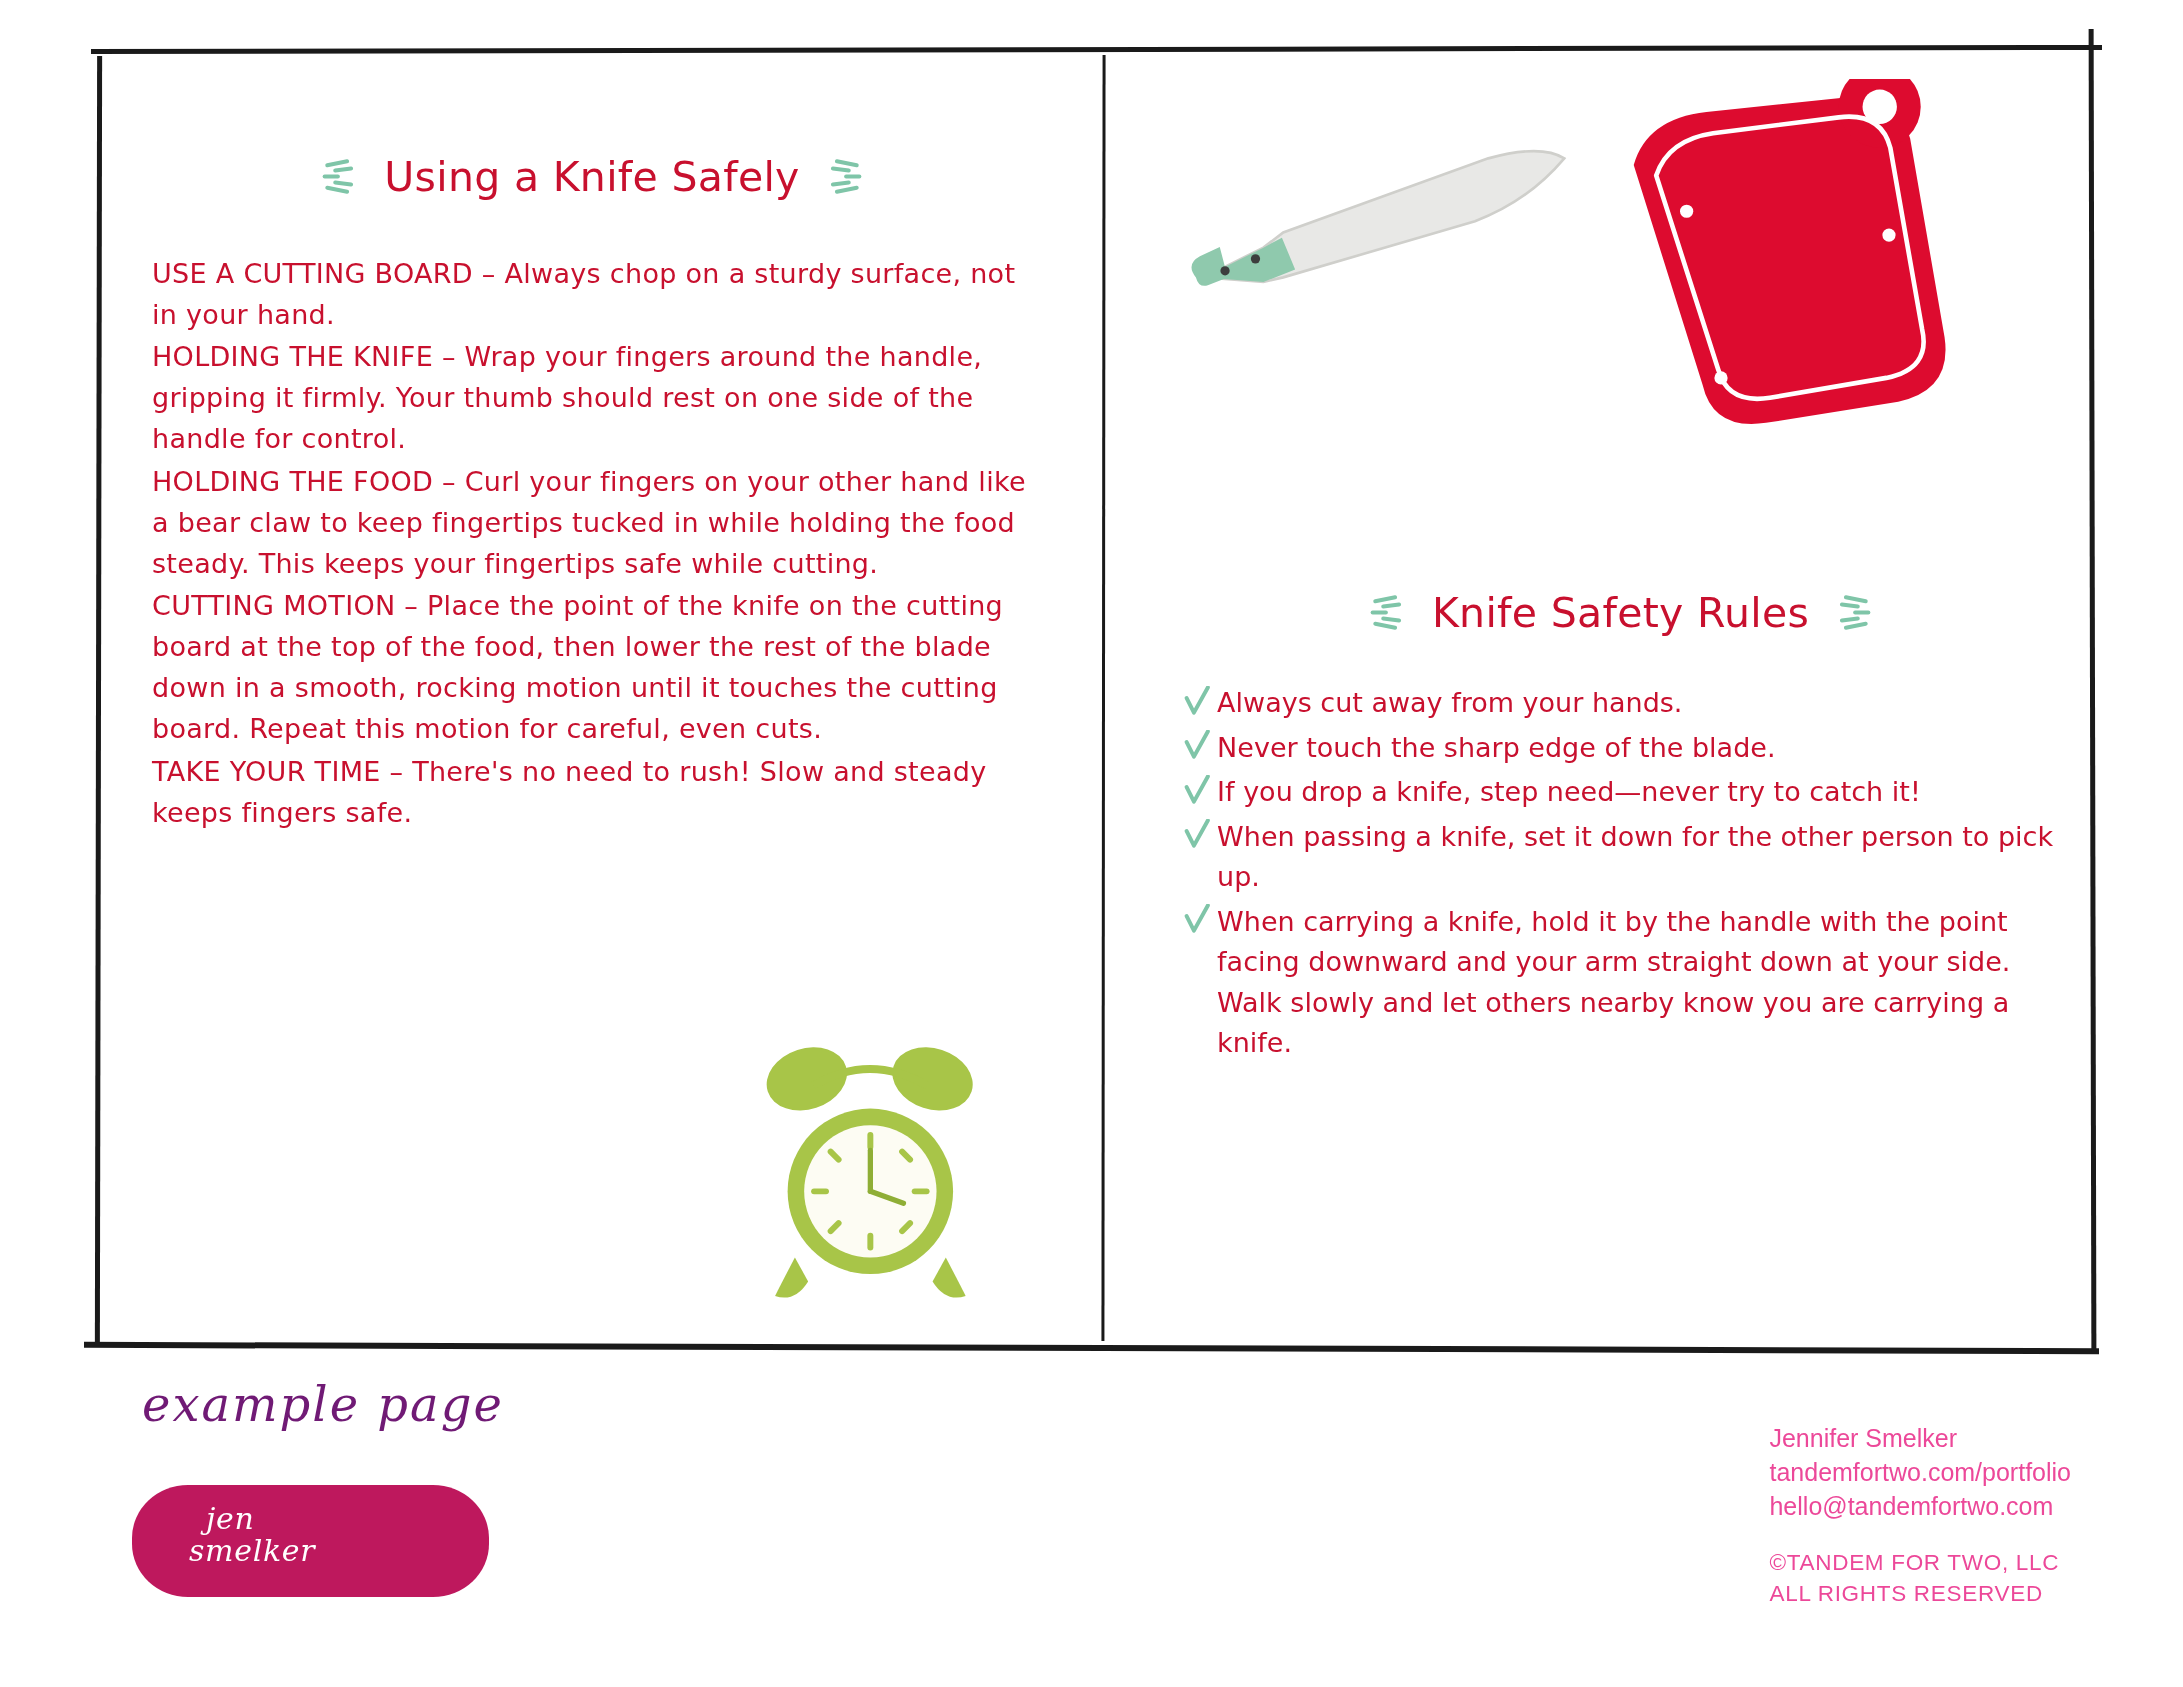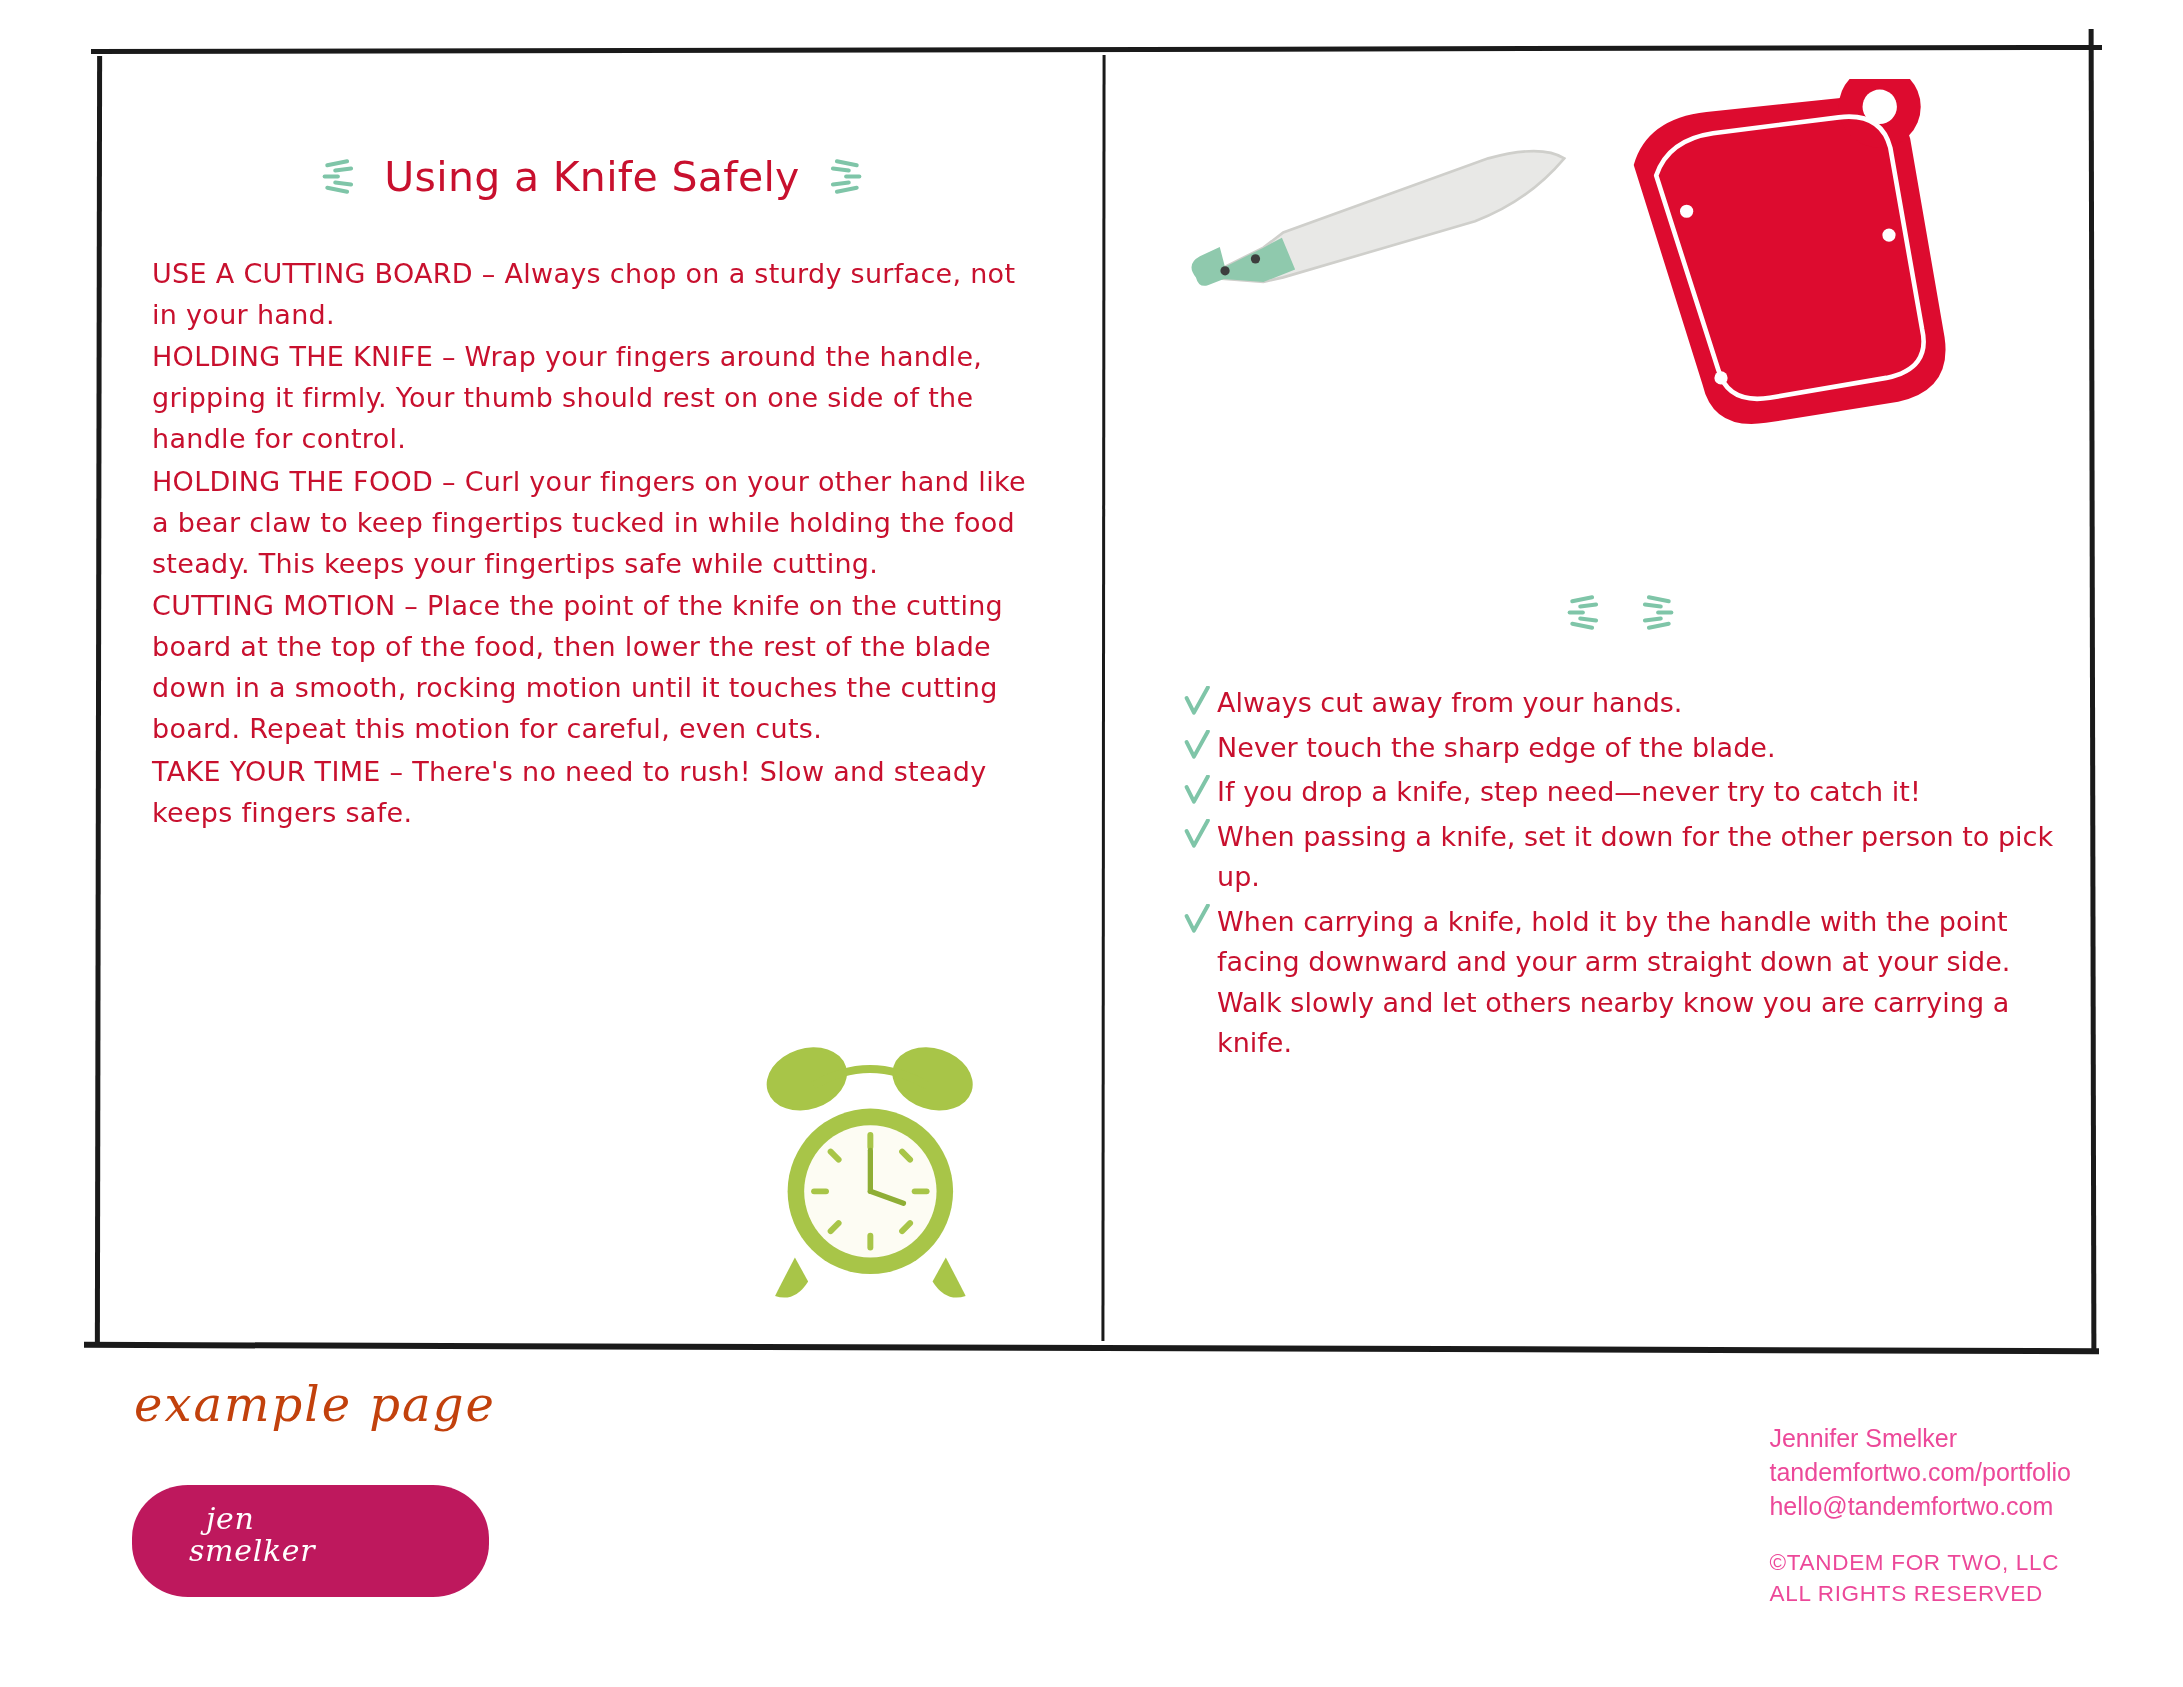--- a/index.html
+++ b/index.html
@@ -93,26 +93,26 @@
     flex: 0 0 auto;
     width: 26.5px;
     height: 32px;
     margin-top: 2.6px;
   }
   .rule-text { flex: 1 1 auto; }
 
   
   .example-page {
     position: absolute;
-    left: 134px;
+    left: 142px;
     top: 1376px;
     font-family: "DejaVu Serif", serif;
     font-style: italic;
     font-size: 48px;
-    color: #c2410c;
+    color: #701a75;
     letter-spacing: 2px;
   }
   .logo-badge {
     position: absolute;
     left: 132px;
     top: 1485px;
     width: 357px;
     height: 112px;
     background: #be185d;
     border-radius: 56px / 53px;
@@ -262,20 +262,21 @@
   <div class="heading-row">
     <svg class="sprig" viewBox="0 0 74 74">
       <g stroke="#7fc5a8" stroke-width="6" stroke-linecap="round" fill="none">
         <path d="M10 37 L30 37"></path>
         <path d="M14 20 L44 14"></path>
         <path d="M14 54 L44 60"></path>
         <path d="M26 28 L50 25"></path>
         <path d="M26 46 L50 49"></path>
       </g>
     </svg>
+    <div class="heading-text">Knife Safety Rules</div>
     <svg class="sprig" viewBox="0 0 74 74">
       <g stroke="#7fc5a8" stroke-width="6" stroke-linecap="round" fill="none" transform="translate(74,0) scale(-1,1)">
         <path d="M10 37 L30 37"></path>
         <path d="M14 20 L44 14"></path>
         <path d="M14 54 L44 60"></path>
         <path d="M26 28 L50 25"></path>
         <path d="M26 46 L50 49"></path>
       </g>
     </svg>
   </div>

